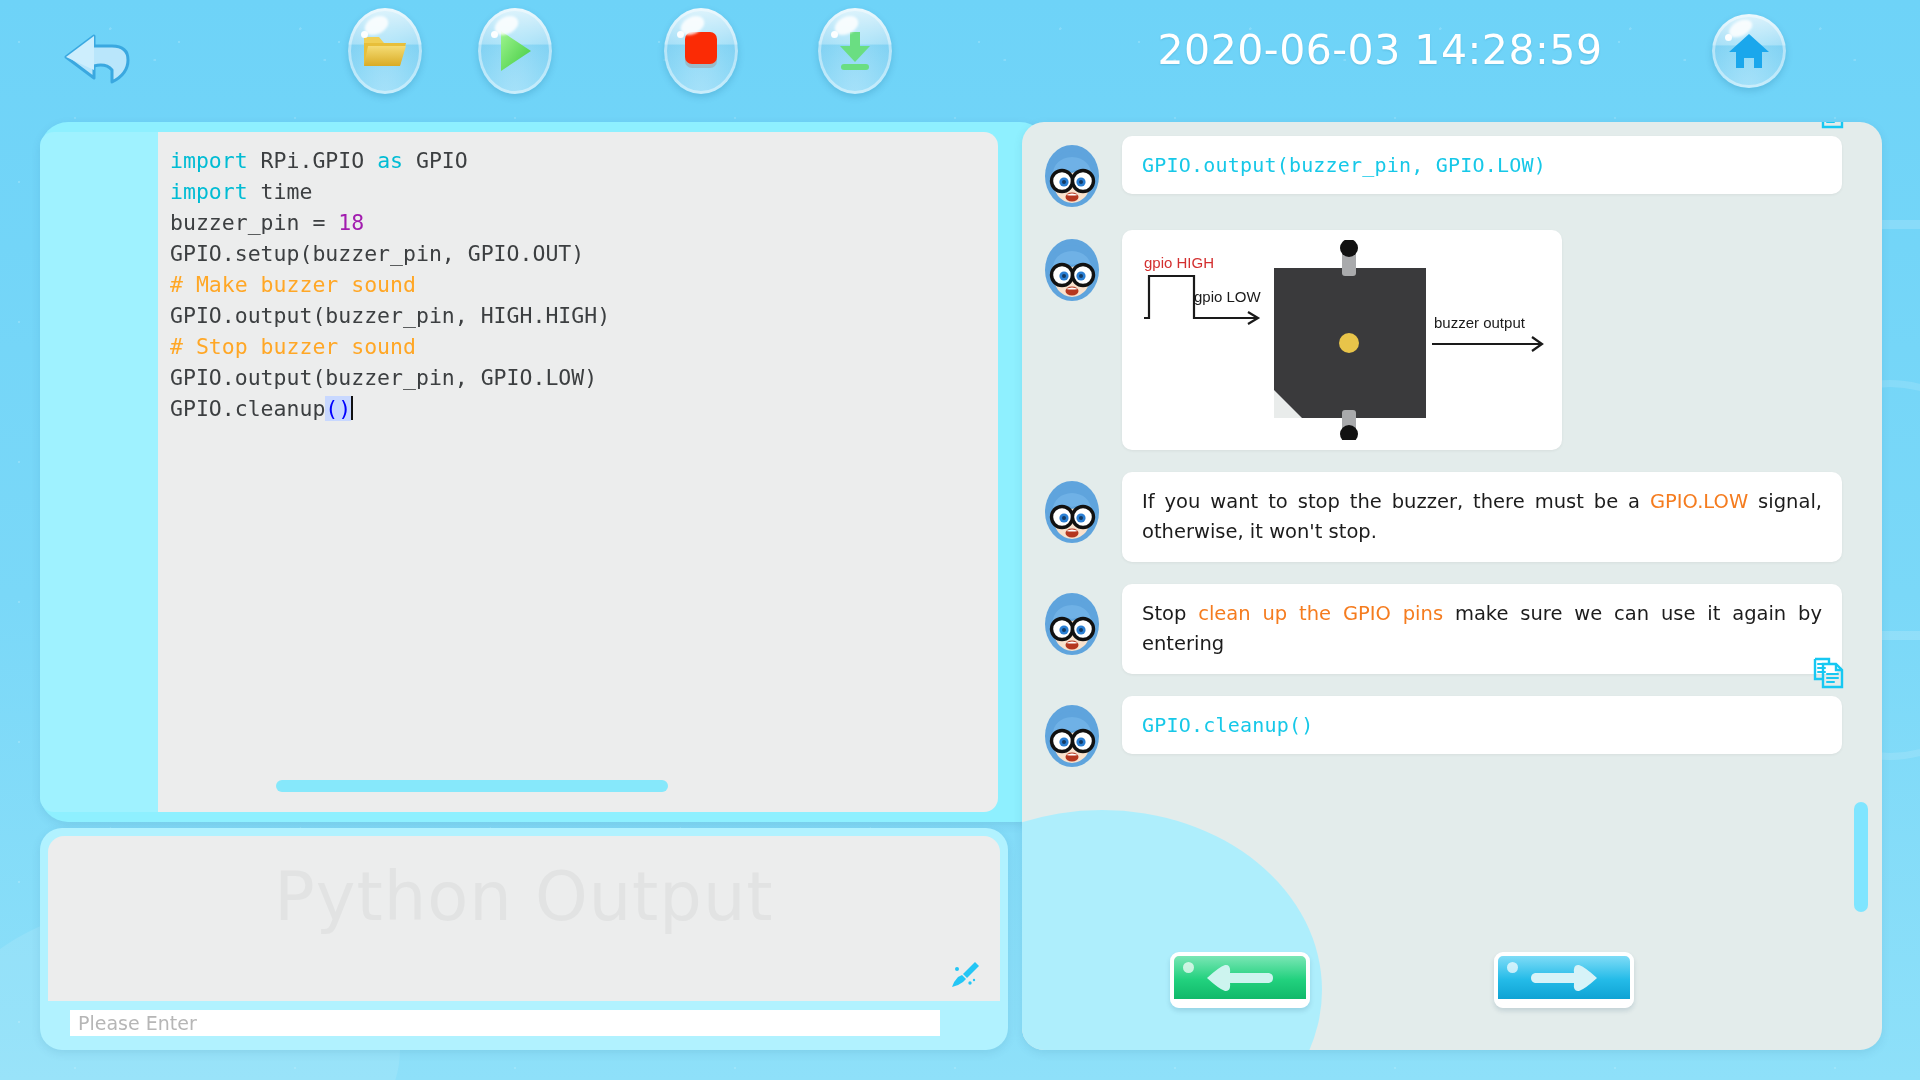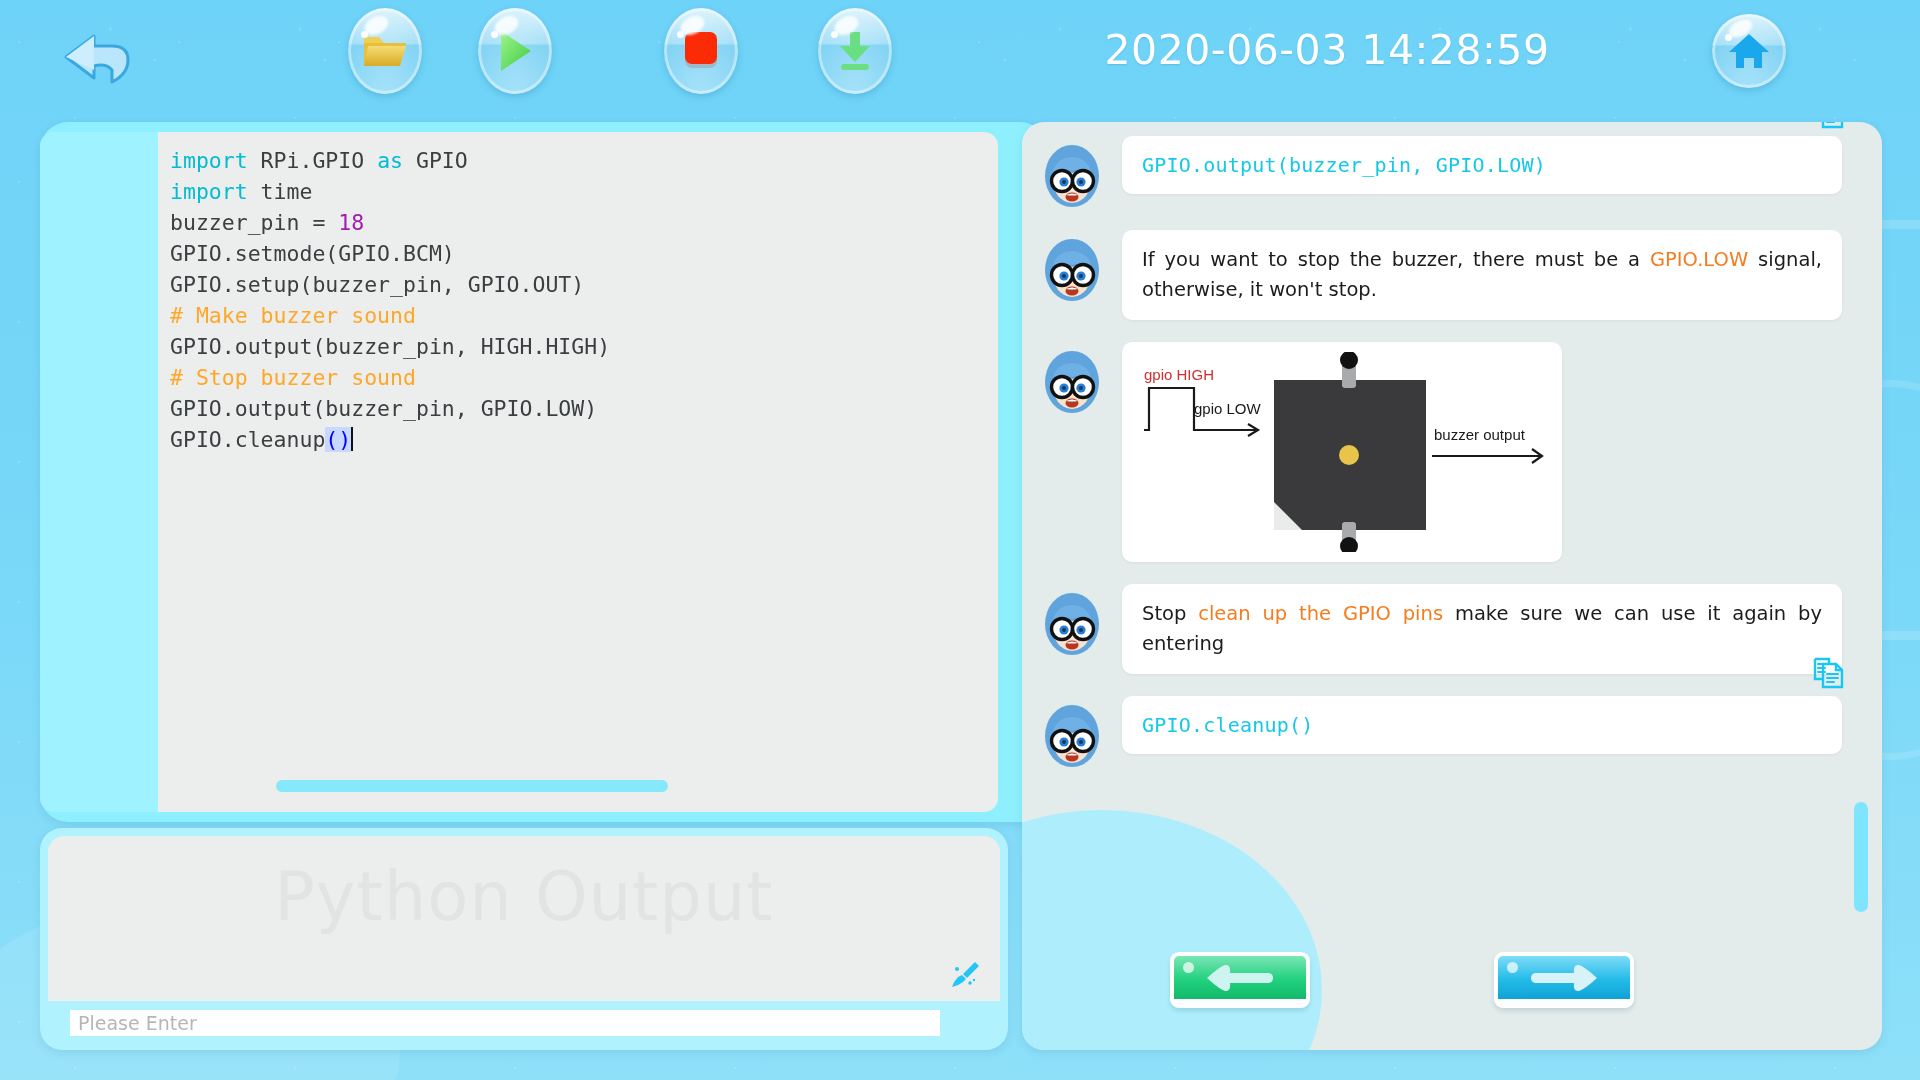--- a/index.html
+++ b/index.html
@@ -79,21 +79,21 @@
               background: none; box-shadow: none; }
   #btn-back::after { display: none; }
 
   #btn-open   { left: 348px; top: 8px;  width: 74px; height: 86px; }
   #btn-run    { left: 478px; top: 8px;  width: 74px; height: 86px; }
   #btn-stop   { left: 664px; top: 8px;  width: 74px; height: 86px; }
   #btn-save   { left: 818px; top: 8px;  width: 74px; height: 86px; }
   #btn-home   { left: 1712px; top: 14px; width: 74px; height: 74px; }
 
   #clock {
-    position: absolute; left: 1067px; top: 26px; width: 520px;
+    position: absolute; left: 1120px; top: 26px; width: 520px;
     text-align: center;
     color: #ffffff;
     font-size: 41px;
     letter-spacing: .5px;
     font-family: "DejaVu Sans", sans-serif;
     text-shadow: 0 1px 2px rgba(0,90,130,.18);
   }
 
   
   #editor-card {
@@ -359,21 +359,20 @@
         <span class="ln">9</span>
         <span class="ln">10</span>
         <span class="ln">11</span>
       </div>
   </div>
   <div id="editor-inner">
     <div class="code-area" id="code-lines">
         <div class="code-line"><span class="k">import</span><span class="t"> RPi.GPIO </span><span class="k">as</span><span class="t"> GPIO</span></div>
         <div class="code-line"><span class="k">import</span><span class="t"> time</span></div>
         <div class="code-line"><span class="t">buzzer_pin = </span><span class="n">18</span></div>
-        <div class="code-line"><span class="t">GPIO.setmode(GPIO.BCM)</span></div>
         <div class="code-line"><span class="t">GPIO.setup(buzzer_pin, GPIO.OUT)</span></div>
         <div class="code-line"><span class="c"># Make buzzer sound</span></div>
         <div class="code-line"><span class="t">GPIO.output(buzzer_pin, HIGH.HIGH)</span></div>
         <div class="code-line"><span class="c"># Stop buzzer sound</span></div>
         <div class="code-line"><span class="t">GPIO.output(buzzer_pin, GPIO.LOW)</span></div>
         <div class="code-line"><span class="t">GPIO.cleanup</span><span class="br">()</span><span class="caret"></span></div>
       </div>
     <div id="h-scroll-track">
       <div id="h-scroll-thumb"></div>
     </div>
@@ -441,59 +440,59 @@
     <circle cx="22" cy="37" r="10.5" fill="#fff" stroke="#111" stroke-width="3.4"></circle>
     <circle cx="43" cy="37" r="10.5" fill="#fff" stroke="#111" stroke-width="3.4"></circle>
     <line x1="32.4" y1="36" x2="32.6" y2="36" stroke="#111" stroke-width="3.4"></line>
     <circle cx="24" cy="38" r="4.6" fill="#2a7fd4"></circle>
     <circle cx="41" cy="38" r="4.6" fill="#2a7fd4"></circle>
     <circle cx="24" cy="38" r="2" fill="#143a63"></circle>
     <circle cx="41" cy="38" r="2" fill="#143a63"></circle>
     <ellipse cx="32" cy="53" rx="6.5" ry="4.5" fill="#b5371f"></ellipse>
     <path d="M26 51 q6 -3 12 0 q-6 1 -12 0 Z" fill="#fff"></path>
   </svg></div>
-        <div class="bubble text"><span>If you want to stop the buzzer, there must be a </span><span class="hl">GPIO.LOW</span><span> signal, otherwise, it won't stop.</span></div>
+        <div class="bubble figure" style="flex: 0 0 440px;">
+          <div class="fig-wrap">
+  <svg viewBox="0 0 420 200" width="100%" height="200">
+    <text x="12" y="28" fill="#d32f2f" font-size="15" font-family="Liberation Sans, sans-serif">gpio HIGH</text>
+    <path d="M12 78 h5 v-42 h45 v42 h62" fill="none" stroke="#1a1a1a" stroke-width="2.2"></path>
+    <path d="M116 72 l10 6 l-10 6" fill="none" stroke="#1a1a1a" stroke-width="2.2"></path>
+    <text x="62" y="62" fill="#1a1a1a" font-size="15" font-family="Liberation Sans, sans-serif">gpio LOW</text>
+
+    <rect x="142" y="28" width="152" height="150" fill="#3a3a3c"></rect>
+    <path d="M142 150 L142 178 L170 178 Z" fill="#e9eceb"></path>
+    <rect x="210" y="4" width="14" height="32" rx="3" fill="#a9aaac"></rect>
+    <rect x="210" y="170" width="14" height="32" rx="3" fill="#a9aaac"></rect>
+    <circle cx="217" cy="8" r="9" fill="#111"></circle>
+    <circle cx="217" cy="194" r="9" fill="#111"></circle>
+    <circle cx="217" cy="103" r="10" fill="#e8c44a"></circle>
+
+    <text x="302" y="88" fill="#1a1a1a" font-size="15" font-family="Liberation Sans, sans-serif">buzzer output</text>
+    <path d="M300 104 h108" fill="none" stroke="#1a1a1a" stroke-width="2.2"></path>
+    <path d="M400 97 l10 7 l-10 7" fill="none" stroke="#1a1a1a" stroke-width="2.2"></path>
+  </svg></div>
+        </div>
       </div>
       <div class="msg-row">
         <div class="avatar"><svg viewBox="0 0 64 64" width="64" height="64">
     <ellipse cx="32" cy="32" rx="27" ry="31" fill="#5fa4dd"></ellipse>
     <path d="M8 30 q4 -22 24 -23 q20 1 24 23 q-14 -12 -24 -7 q-10 -5 -24 7 Z" fill="#5fa4dd"></path>
     <path d="M12 32 q2 -18 20 -19 q18 1 20 19 q-10 -9 -20 -5 q-10 -4 -20 5 Z" fill="#6fb1e6"></path>
     <path d="M13 33 q0 24 19 26 q19 -2 19 -26 q-9 -7 -19 -4 q-10 -3 -19 4 Z" fill="#f9e2cd"></path>
     <circle cx="22" cy="37" r="10.5" fill="#fff" stroke="#111" stroke-width="3.4"></circle>
     <circle cx="43" cy="37" r="10.5" fill="#fff" stroke="#111" stroke-width="3.4"></circle>
     <line x1="32.4" y1="36" x2="32.6" y2="36" stroke="#111" stroke-width="3.4"></line>
     <circle cx="24" cy="38" r="4.6" fill="#2a7fd4"></circle>
     <circle cx="41" cy="38" r="4.6" fill="#2a7fd4"></circle>
     <circle cx="24" cy="38" r="2" fill="#143a63"></circle>
     <circle cx="41" cy="38" r="2" fill="#143a63"></circle>
     <ellipse cx="32" cy="53" rx="6.5" ry="4.5" fill="#b5371f"></ellipse>
     <path d="M26 51 q6 -3 12 0 q-6 1 -12 0 Z" fill="#fff"></path>
   </svg></div>
-        <div class="bubble figure" style="flex: 0 0 440px;">
-          <div class="fig-wrap">
-  <svg viewBox="0 0 420 200" width="100%" height="200">
-    <text x="12" y="28" fill="#d32f2f" font-size="15" font-family="Liberation Sans, sans-serif">gpio HIGH</text>
-    <path d="M12 78 h5 v-42 h45 v42 h62" fill="none" stroke="#1a1a1a" stroke-width="2.2"></path>
-    <path d="M116 72 l10 6 l-10 6" fill="none" stroke="#1a1a1a" stroke-width="2.2"></path>
-    <text x="62" y="62" fill="#1a1a1a" font-size="15" font-family="Liberation Sans, sans-serif">gpio LOW</text>
-
-    <rect x="142" y="28" width="152" height="150" fill="#3a3a3c"></rect>
-    <path d="M142 150 L142 178 L170 178 Z" fill="#e9eceb"></path>
-    <rect x="210" y="4" width="14" height="32" rx="3" fill="#a9aaac"></rect>
-    <rect x="210" y="170" width="14" height="32" rx="3" fill="#a9aaac"></rect>
-    <circle cx="217" cy="8" r="9" fill="#111"></circle>
-    <circle cx="217" cy="194" r="9" fill="#111"></circle>
-    <circle cx="217" cy="103" r="10" fill="#e8c44a"></circle>
-
-    <text x="302" y="88" fill="#1a1a1a" font-size="15" font-family="Liberation Sans, sans-serif">buzzer output</text>
-    <path d="M300 104 h108" fill="none" stroke="#1a1a1a" stroke-width="2.2"></path>
-    <path d="M400 97 l10 7 l-10 7" fill="none" stroke="#1a1a1a" stroke-width="2.2"></path>
-  </svg></div>
-        </div>
+        <div class="bubble text"><span>If you want to stop the buzzer, there must be a </span><span class="hl">GPIO.LOW</span><span> signal, otherwise, it won't stop.</span></div>
       </div>
       <div class="msg-row">
         <div class="avatar"><svg viewBox="0 0 64 64" width="64" height="64">
     <ellipse cx="32" cy="32" rx="27" ry="31" fill="#5fa4dd"></ellipse>
     <path d="M8 30 q4 -22 24 -23 q20 1 24 23 q-14 -12 -24 -7 q-10 -5 -24 7 Z" fill="#5fa4dd"></path>
     <path d="M12 32 q2 -18 20 -19 q18 1 20 19 q-10 -9 -20 -5 q-10 -4 -20 5 Z" fill="#6fb1e6"></path>
     <path d="M13 33 q0 24 19 26 q19 -2 19 -26 q-9 -7 -19 -4 q-10 -3 -19 4 Z" fill="#f9e2cd"></path>
     <circle cx="22" cy="37" r="10.5" fill="#fff" stroke="#111" stroke-width="3.4"></circle>
     <circle cx="43" cy="37" r="10.5" fill="#fff" stroke="#111" stroke-width="3.4"></circle>
     <line x1="32.4" y1="36" x2="32.6" y2="36" stroke="#111" stroke-width="3.4"></line>

